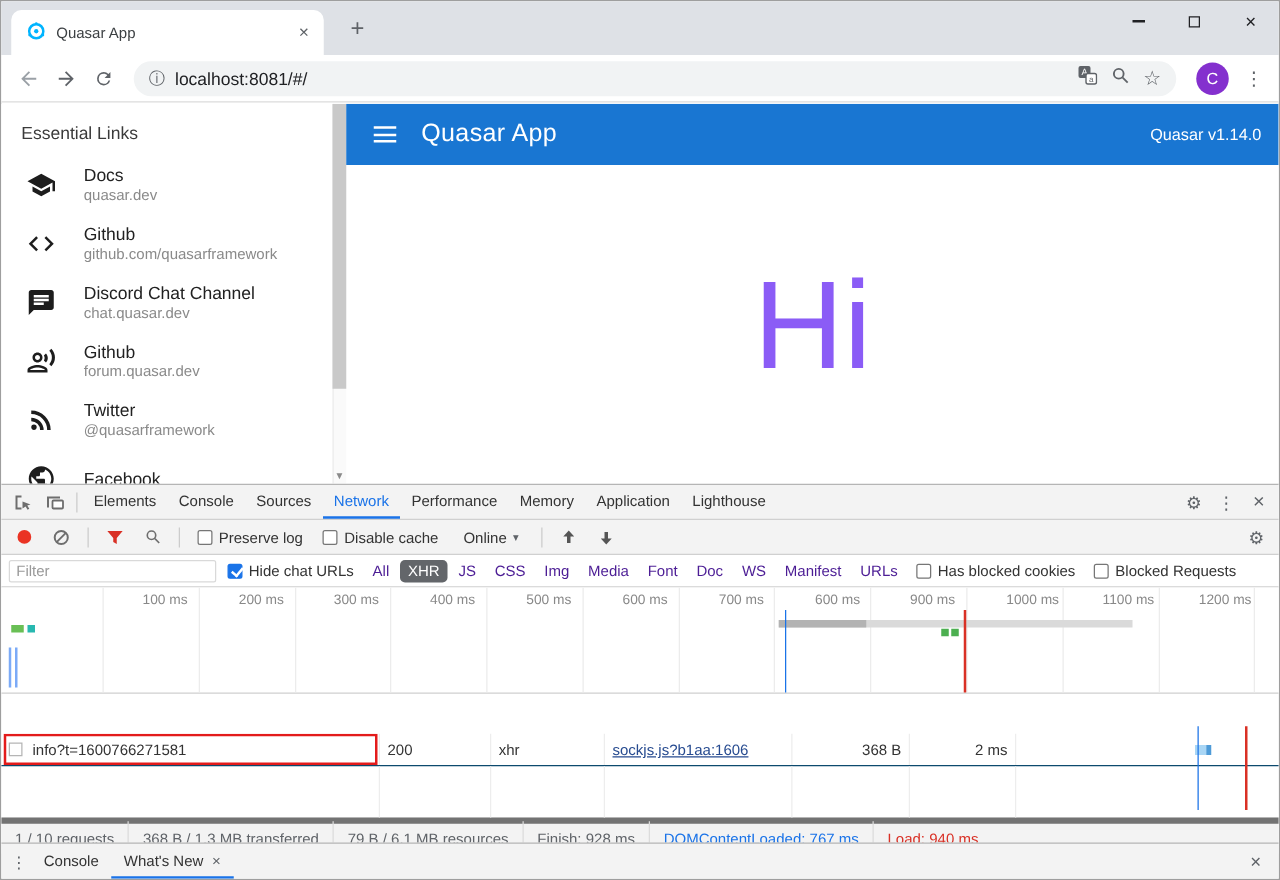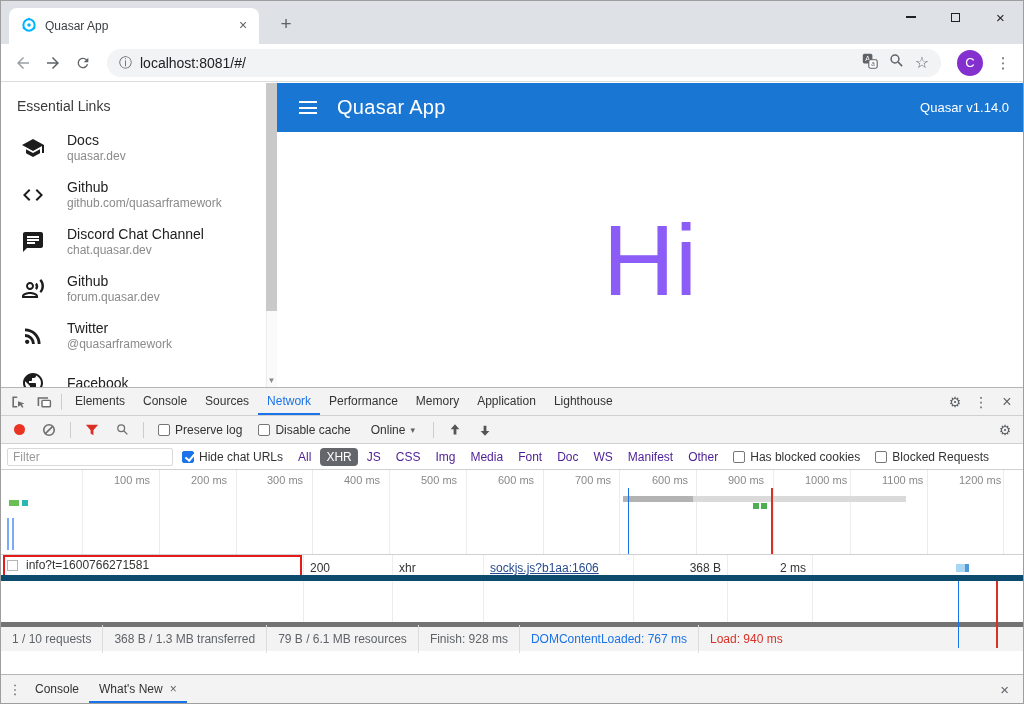--- a/index.html
+++ b/index.html
@@ -80,21 +80,21 @@
   .tl { position:absolute; top:4px; font-size:11px; color:#888; white-space:nowrap;margin-left:25px; }
   .gl { position:absolute; top:0; bottom:0; width:1px; background:#ececec; }
   .mark { position:absolute; }
 
   .nt-header, .nt-row, .nt-body { display:grid; grid-template-columns:303px 89px 91px 150px 94px 85px 1fr; }
   .nt-header { height:26px; background:#f3f3f3; border-bottom:1px solid #d0d0d0; }
   .hc { padding:6px 6px 0; border-right:1px solid #d0d0d0; color:#333; position:relative; white-space:nowrap; overflow:hidden; }
   .hc:last-child { border-right:none; }
   .sort-arrow { position:absolute; right:5px; top:8px; font-size:9px; color:#5f6368; }
 
-  .nt-row { height:26px; border-bottom:6px solid #0c4a6e; }
+  .nt-row { height:26px; border-bottom:1px solid #0c4a6e;margin-top:32px; }
   .rc { padding:6px 6px 0; border-right:1px solid #ededed; color:#333; white-space:nowrap; overflow:hidden; position:relative; }
   .rc:last-child { border-right:none; }
   .rc.num { text-align:right; }
   .name-cell { display:flex; align-items:center; gap:8px; padding:0 6px; }
   .red-outline { position:absolute; left:2px; top:0; width:299px; height:25px; border:2px solid #e31b1b; pointer-events:none; z-index:3; }
   .marker-box { width:11px; height:11px; border:1px solid #b5b5b5; background:#fff; flex:none; }
   .init-link { color:#274b90; text-decoration:underline; }
   .wf-bar-light { position:absolute; left:143px; top:9px; width:9px; height:8px; background:#a9d6f5; }
   .wf-bar-dark { position:absolute; left:152px; top:9px; width:4px; height:8px; background:#4e9bd8; }
 
@@ -376,21 +376,21 @@
       <span class="pill">All</span>
       <span class="pill active">XHR</span>
       <span class="pill">JS</span>
       <span class="pill">CSS</span>
       <span class="pill">Img</span>
       <span class="pill">Media</span>
       <span class="pill">Font</span>
       <span class="pill">Doc</span>
       <span class="pill">WS</span>
       <span class="pill">Manifest</span>
-      <span class="pill">Other</span>
+      <span class="pill">URLs</span>
       <label class="cb-label">
         <span class="cb"></span>
         <span>Has blocked cookies</span>
       </label>
       <label class="cb-label">
         <span class="cb"></span>
         <span>Blocked Requests</span>
       </label>
     </div>
 

